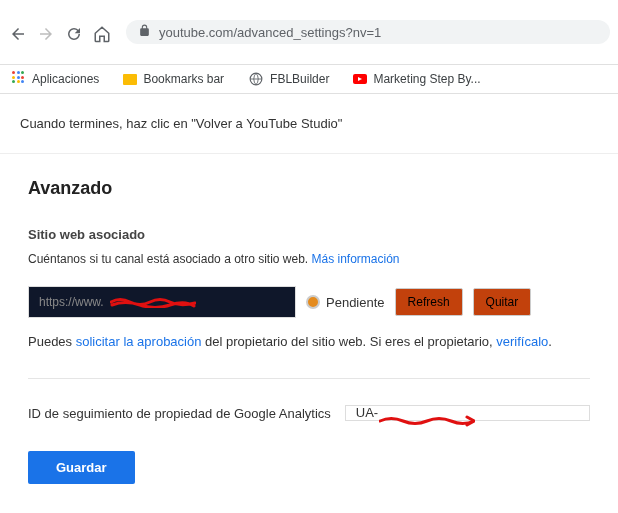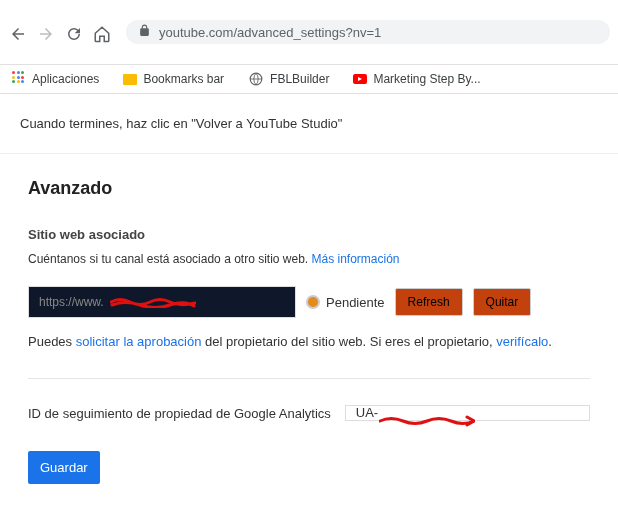--- a/index.html
+++ b/index.html
@@ -44,21 +44,21 @@
     .btn-sm { background: #c2410c; border: 1px solid #ccc; padding: 6px 12px; font-size: 12px; cursor: pointer; border-radius: 2px; }
     .subtext { font-size: 13px; color: #333; line-height: 1.5; }
     
     .divider { border: none; border-top: 1px solid #e5e5e5; margin: 26px 0; }
     
     .ga-row { display: flex; align-items: flex-end; gap: 14px; margin-bottom: 30px; }
     .ga-label { font-size: 13px; color: #333; }
     .ga-input-wrap { position: relative; flex: 1; }
     .ga-input { width: 100%; height: 16px; border: 1px solid #ddd; padding: 0 10px; font-size: 13px; color: #333; }
     
-    .save-btn { background: #1a73e8; color: #fff; border: none; padding: 9px 12px; font-size: 13px; font-weight: normal; cursor: pointer; border-radius: 2px; }
+    .save-btn { background: #1a73e8; color: #fff; border: none; padding: 9px 28px; font-size: 13px; font-weight: bold; cursor: pointer; border-radius: 2px; }
   </style>
 </head>
 <body>
 
 <div class="toolbar">
   <div class="nav-icon">
     <svg viewBox="0 0 24 24">
         <path fill="currentColor" d="M20 11H7.83l5.59-5.59L12 4l-8 8 8 8 1.41-1.41L7.83 13H20v-2z"></path>
       </svg>
   </div>

